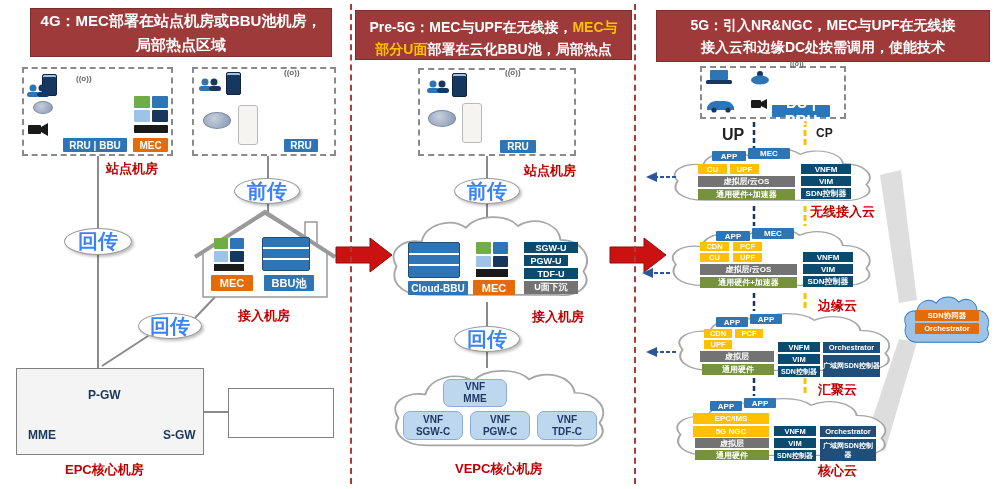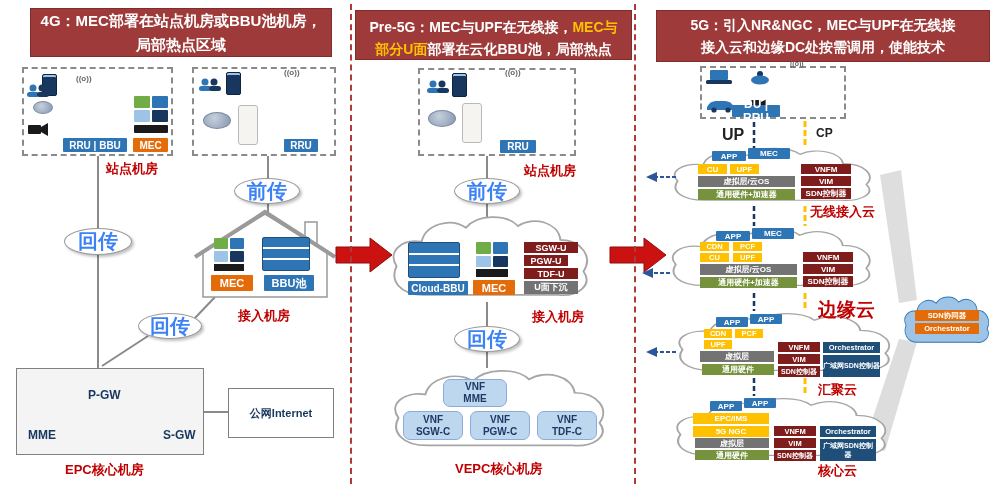--- a/index.html
+++ b/index.html
@@ -5,21 +5,21 @@
   html,body{margin:0;padding:0;background:#fff;font-family:"Liberation Sans","DejaVu Sans",sans-serif;}
   #stage{position:relative;width:995px;height:489px;background:#fff;overflow:hidden;}
   .a{position:absolute;box-sizing:border-box;}
   .pre{white-space:pre-line;}
   .ctr{display:flex;align-items:center;justify-content:center;text-align:center;}
   .titlebar{background:#9E3B3A;border:1px solid #7E2D2C;color:#fff;font-weight:bold;z-index:3;}
   .orange-t{color:#FFC000;}
   .dashbox{border:2px dashed #8a8a8a;background:#fff;z-index:1;}
   .bluebox{background:#2E75B6;color:#fff;font-weight:bold;border-radius:1px;z-index:3;}
   .orangebox{background:#E36C09;color:#fff;font-weight:bold;border-radius:1px;z-index:3;}
-  .graybar{background:#7f1d1d;color:#fff;font-weight:bold;z-index:3;}
+  .graybar{background:#0c4a6e;color:#fff;font-weight:bold;z-index:3;}
   .redbar{background:#737373;color:#fff;font-weight:bold;z-index:3;}
   .greenbar{background:#76923C;color:#fff;font-weight:bold;z-index:3;}
   .yellowbar{background:#FFC000;color:#fff;font-weight:bold;z-index:3;}
   .navybar{background:#1F4E79;color:#fff;font-weight:bold;z-index:3;}
   .vnfbox{background:#BDD7EE;border:1.5px solid #8EAADB;color:#1F3864;font-weight:bold;border-radius:7px;z-index:3;}
   .redlabel{color:#C00000;font-weight:bold;z-index:4;}
   .navytext{color:#17375E;font-weight:bold;z-index:4;}
   .ellipse{background:#fff;border:1.5px solid #999;border-radius:50%;color:#3b82f6;font-weight:bold;font-size:20px;box-shadow:2px 2px 3px rgba(0,0,0,.25);z-index:4;}
   .epcbox{background:#F4F4F4;border:1.5px solid #808080;z-index:1;}
   .whitebox{background:#fff;border:1.5px solid #808080;z-index:1;}
@@ -196,21 +196,20 @@
 
   <div class="a ellipse ctr" style="left:138px;top:313px;width:64px;height:26px">回传</div>
 
   <div class="a epcbox" style="left:16px;top:368px;width:188px;height:87px"></div>
   <div class="a navytext" style="left:88px;top:388px;font-size:12px">P-GW</div>
   <div class="a navytext" style="left:28px;top:428px;font-size:12px">MME</div>
   <div class="a navytext" style="left:163px;top:428px;font-size:12px">S-GW</div>
   <div class="a redlabel" style="left:65px;top:461px;font-size:13px">EPC核心机房</div>
 
   <div class="a whitebox" style="left:228px;top:388px;width:106px;height:50px"></div>
-  <div class="a navytext ctr" style="left:235px;top:402px;width:92px;height:22px;font-size:11px;z-index:4">公网Internet</div>
 
   <div class="a titlebar ctr" style="left:355px;top:10px;width:277px;height:50px;font-size:14px;line-height:1.6;display:block;padding-top:5px">
     <span>Pre-5G：MEC与UPF在无线接，</span><span class="orange-t">MEC与</span><br>
     <span class="orange-t">部分U面</span><span>部署在云化BBU池，局部热点</span>
   </div>
 
   <div class="a dashbox" style="left:418px;top:68px;width:158px;height:88px"></div>
   <svg class="a icon" style="left:426px;top:80px" width="26" height="14">
     <circle cx="7" cy="4" r="3.5" fill="#2E75B6"></circle>
       <circle cx="16" cy="4" r="3.5" fill="#17375E"></circle>
@@ -269,21 +268,21 @@
   <svg class="a icon" style="left:705px;top:98px" width="30" height="15">
     <path d="M2,9 Q5,3 11,3 L20,3 Q26,3 29,9 L29,12 L2,12 Z" fill="#2E75B6"></path>
       <circle cx="9" cy="12" r="2.6" fill="#17375E"></circle>
       <circle cx="23" cy="12" r="2.6" fill="#17375E"></circle>
   </svg>
   <svg class="a icon" style="left:751px;top:97px" width="18" height="14">
     <rect x="0" y="3" width="10" height="8" rx="1" fill="#1a1a1a"></rect>
       <path d="M10,5 L16,2 V12 L10,9 Z" fill="#1a1a1a"></path>
   </svg>
   <div class="a tinyant" style="left:790px;top:60px;font-size:7px">((o))</div>
-  <div class="a bluebox ctr" style="left:732px;top:105px;width:48px;height:12px;font-size:12px">DU | RRU</div>
+  <div class="a bluebox ctr" style="left:772px;top:105px;width:58px;height:12px;font-size:15px">DU | RRU</div>
   <div class="a navytext" style="left:722px;top:126px;font-size:16px;color:#222">UP</div>
   <div class="a navytext" style="left:816px;top:126px;font-size:12px;color:#222">CP</div>
 
   <div class="a bluebox ctr" style="left:712px;top:151px;width:34px;height:10px;font-size:8px">APP</div>
   <div class="a bluebox ctr" style="left:748px;top:148px;width:42px;height:11px;font-size:8px">MEC</div>
   <div class="a yellowbar ctr" style="left:698px;top:164px;width:29px;height:10px;font-size:8px">CU</div>
   <div class="a yellowbar ctr" style="left:730px;top:164px;width:29px;height:10px;font-size:8px">UPF</div>
   <div class="a redbar ctr" style="left:698px;top:176px;width:97px;height:11px;font-size:8px">虚拟层/云OS</div>
   <div class="a greenbar ctr" style="left:698px;top:189px;width:97px;height:11px;font-size:8px">通用硬件+加速器</div>
   <div class="a graybar ctr" style="left:801px;top:164px;width:50px;height:10px;font-size:8px">VNFM</div>
@@ -295,21 +294,21 @@
   <div class="a bluebox ctr" style="left:752px;top:228px;width:42px;height:11px;font-size:8px">MEC</div>
   <div class="a yellowbar ctr" style="left:700px;top:242px;width:29px;height:9px;font-size:7.5px">CDN</div>
   <div class="a yellowbar ctr" style="left:733px;top:242px;width:29px;height:9px;font-size:7.5px">PCF</div>
   <div class="a yellowbar ctr" style="left:700px;top:253px;width:29px;height:9px;font-size:7.5px">CU</div>
   <div class="a yellowbar ctr" style="left:733px;top:253px;width:29px;height:9px;font-size:7.5px">UPF</div>
   <div class="a redbar ctr" style="left:700px;top:264px;width:97px;height:11px;font-size:8px">虚拟层/云OS</div>
   <div class="a greenbar ctr" style="left:700px;top:277px;width:97px;height:11px;font-size:8px">通用硬件+加速器</div>
   <div class="a graybar ctr" style="left:803px;top:252px;width:50px;height:10px;font-size:8px">VNFM</div>
   <div class="a graybar ctr" style="left:803px;top:264px;width:50px;height:10px;font-size:8px">VIM</div>
   <div class="a graybar ctr" style="left:803px;top:276px;width:50px;height:11px;font-size:8px">SDN控制器</div>
-  <div class="a redlabel" style="left:818px;top:297px;font-size:19px">边缘云</div>
+  <div class="a redlabel" style="left:818px;top:297px;font-size:13px">边缘云</div>
 
   <div class="a bluebox ctr" style="left:716px;top:317px;width:32px;height:10px;font-size:8px">APP</div>
   <div class="a bluebox ctr" style="left:750px;top:314px;width:32px;height:10px;font-size:8px">APP</div>
   <div class="a yellowbar ctr" style="left:704px;top:329px;width:28px;height:9px;font-size:7.5px">CDN</div>
   <div class="a yellowbar ctr" style="left:735px;top:329px;width:28px;height:9px;font-size:7.5px">PCF</div>
   <div class="a yellowbar ctr" style="left:704px;top:340px;width:28px;height:9px;font-size:7.5px">UPF</div>
   <div class="a redbar ctr" style="left:700px;top:351px;width:74px;height:11px;font-size:8px">虚拟层</div>
   <div class="a greenbar ctr" style="left:702px;top:364px;width:72px;height:11px;font-size:8px">通用硬件</div>
   <div class="a graybar ctr" style="left:778px;top:342px;width:42px;height:10px;font-size:7.5px">VNFM</div>
   <div class="a graybar ctr" style="left:778px;top:354px;width:42px;height:10px;font-size:7.5px">VIM</div>

